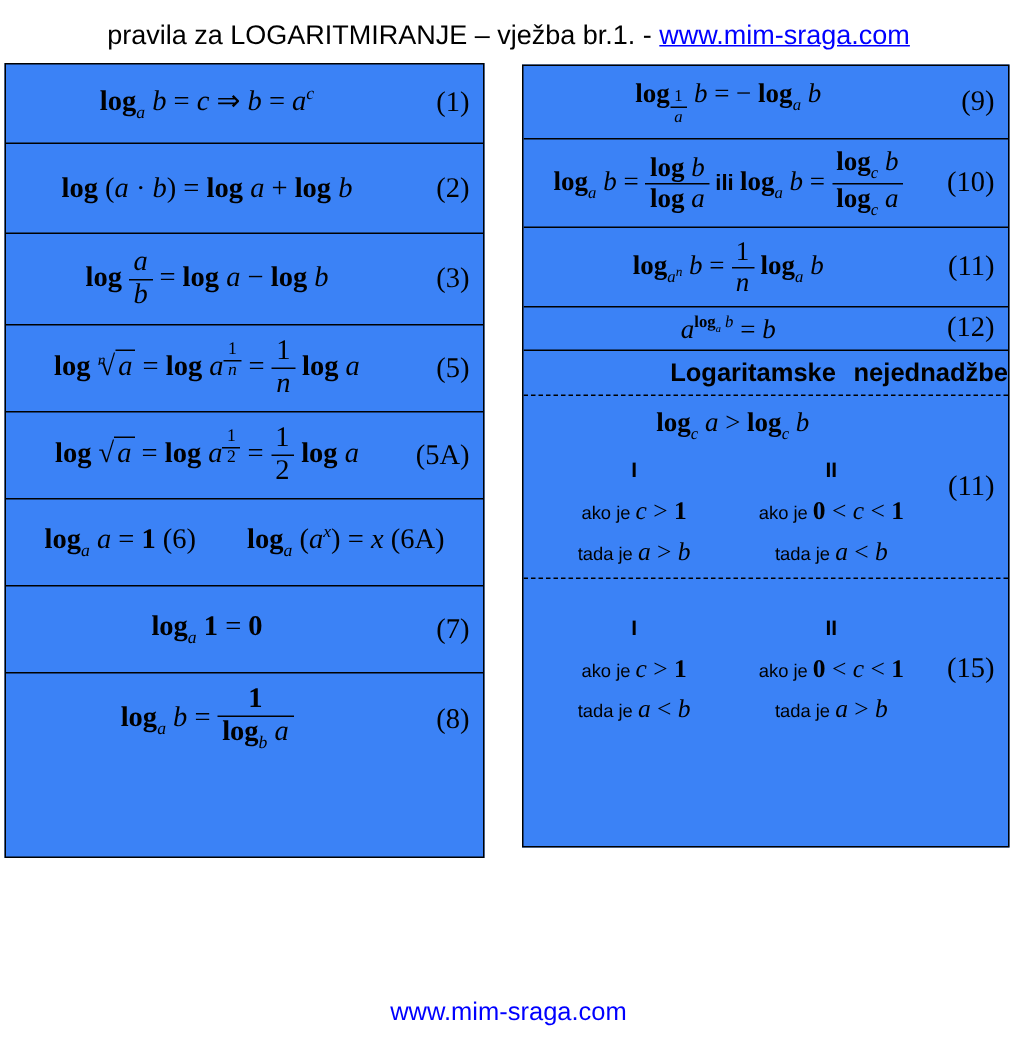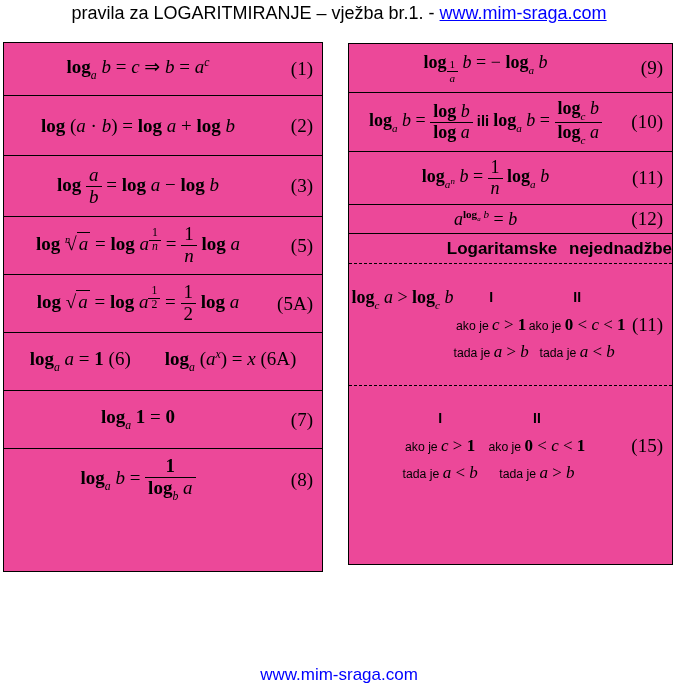--- a/index.html
+++ b/index.html
@@ -1,27 +1,27 @@
 <!DOCTYPE html>
 <html><head>
 <meta charset="utf-8">
 <style>
   html,body { margin:0; padding:0; background:#ffffff; }
   .page { position:relative; width:678px; height:695px; background:#fff; overflow:hidden;
           font-family:"Liberation Sans",sans-serif; color:#000; }
 
   
-  .title { position:absolute; top:3px; left:0; width:100%; text-align:center;
+  .title { position:absolute; top:13px; left:0; width:100%; text-align:center;
            font-size:18px; color:#000; white-space:nowrap; }
   .title .tlink { color:#0000ff; text-decoration:underline; cursor:pointer; }
   .footer { position:absolute; top:665px; left:0; width:100%; text-align:center; font-size:17px; }
   .footer .flink { color:#0000ff; cursor:pointer; }
 
   
-  .tbl { position:absolute; border:1px solid #000; box-sizing:border-box; overflow:hidden; background:#ec4899; }
+  .tbl { position:absolute; border:1px solid #000; box-sizing:border-box; overflow:hidden; background:#3b82f6; }
   .tbl-left  { left:3px;   top:42px; width:320px; height:530px; }
   .tbl-right { left:348px; top:43px; width:325px; height:522px; }
   .row { position:relative; display:flex; align-items:center; justify-content:center;
          box-sizing:border-box; }
   .tbl > .row + .row { border-top:1px solid #000; }
   .tbl > .row.dashed { border-top:1px dashed #000; }
   .rownum { position:absolute; right:9px; top:50%; transform:translateY(-50%);
             font-family:"Liberation Serif",serif; font-size:19px; }
   .padnum { padding-right:50px; }
 
@@ -43,21 +43,21 @@
   .rootidx { display:inline-block; font-size:0.55em; vertical-align:0.7em; margin-right:-4px; }
   .radsign { display:inline-block; }
   .radicand { display:inline-block; border-top:1px solid #000; padding:0 2px; }
 
   
   .row13 .math { text-align:center; line-height:1.55; }
   .hdr-row { justify-content:flex-end; padding-left:18px;
              font-family:"Liberation Sans",sans-serif; font-weight:bold; font-size:17px;
              word-spacing:7px; }
   .cmp { width:100%; box-sizing:border-box; padding:2px 52px 2px 8px;
-         display:flex; flex-direction:row; justify-content:center; }
+         display:flex; flex-direction:column; justify-content:center; }
   .cmp-head { text-align:center; margin-bottom:7px; }
   .cmp-grid { display:grid; grid-template-columns:1fr 1fr; row-gap:8px; justify-items:center; }
   .roman { font-family:"Liberation Sans",sans-serif; font-weight:bold; font-size:17px; }
   .cmp-grid .math { font-size:17px; }
 </style>
 </head>
 <body>
 
 <div class="page">
 

